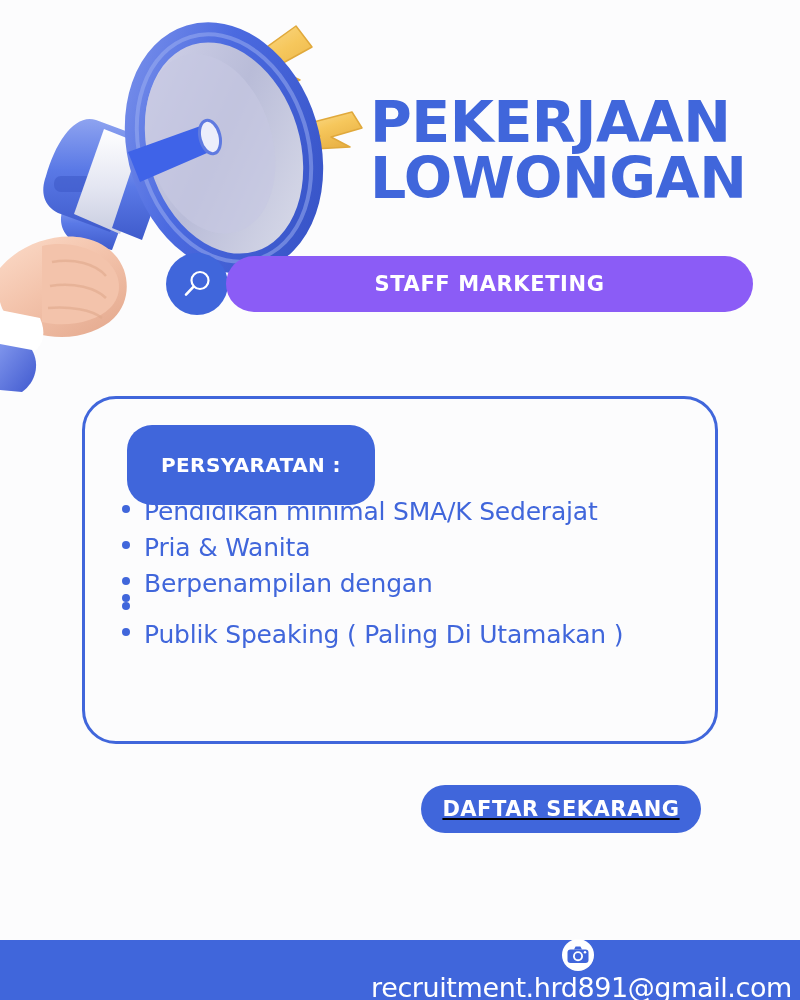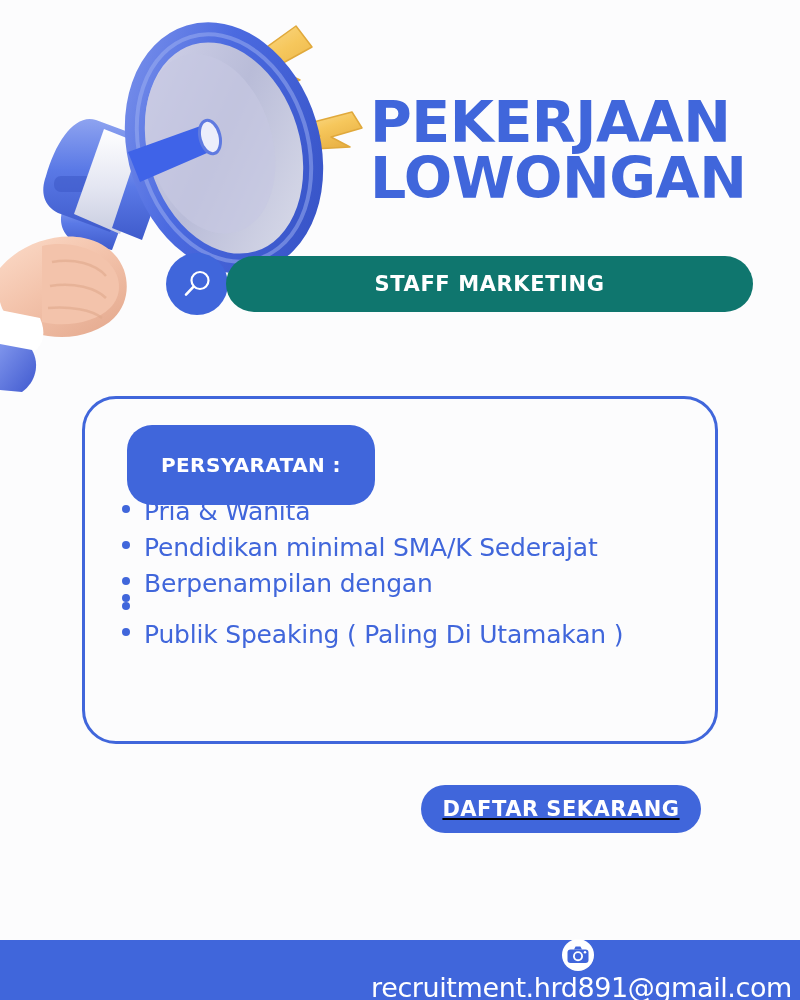--- a/index.html
+++ b/index.html
@@ -64,21 +64,21 @@
     align-items: center;
     justify-content: center;
   }
   .position-banner {
     position: absolute;
     left: 226px;
     top: 256px;
     width: 527px;
     height: 56px;
     border-radius: 28px;
-    background: #0f766e;
+    background: #8b5cf6;
     display: flex;
     align-items: center;
     justify-content: center;
   }
   .position-banner .label {
     color: #ffffff;
     font-weight: bold;
     font-size: 21px;
     letter-spacing: 0.6px;
     font-family: "DejaVu Sans", sans-serif;
@@ -312,25 +312,25 @@
 
   <div class="req-card"></div>
 
   <div class="req-title-pill">
     <span class="label">PERSYARATAN :</span>
   </div>
 
   <ul class="req-list">
     <li>
       <span class="dot"></span>
+      <span>Pendidikan minimal SMA/K Sederajat</span>
+    </li>
+    <li>
+      <span class="dot"></span>
       <span>Pria &amp; Wanita</span>
-    </li>
-    <li>
-      <span class="dot"></span>
-      <span>Pendidikan minimal SMA/K Sederajat</span>
     </li>
     <li>
       <span class="dot"></span>
       <span>Berpenampilan dengan</span>
     </li>
     <li>
       <span class="dot"></span>
     </li>
     <li>
       <span class="dot"></span>

